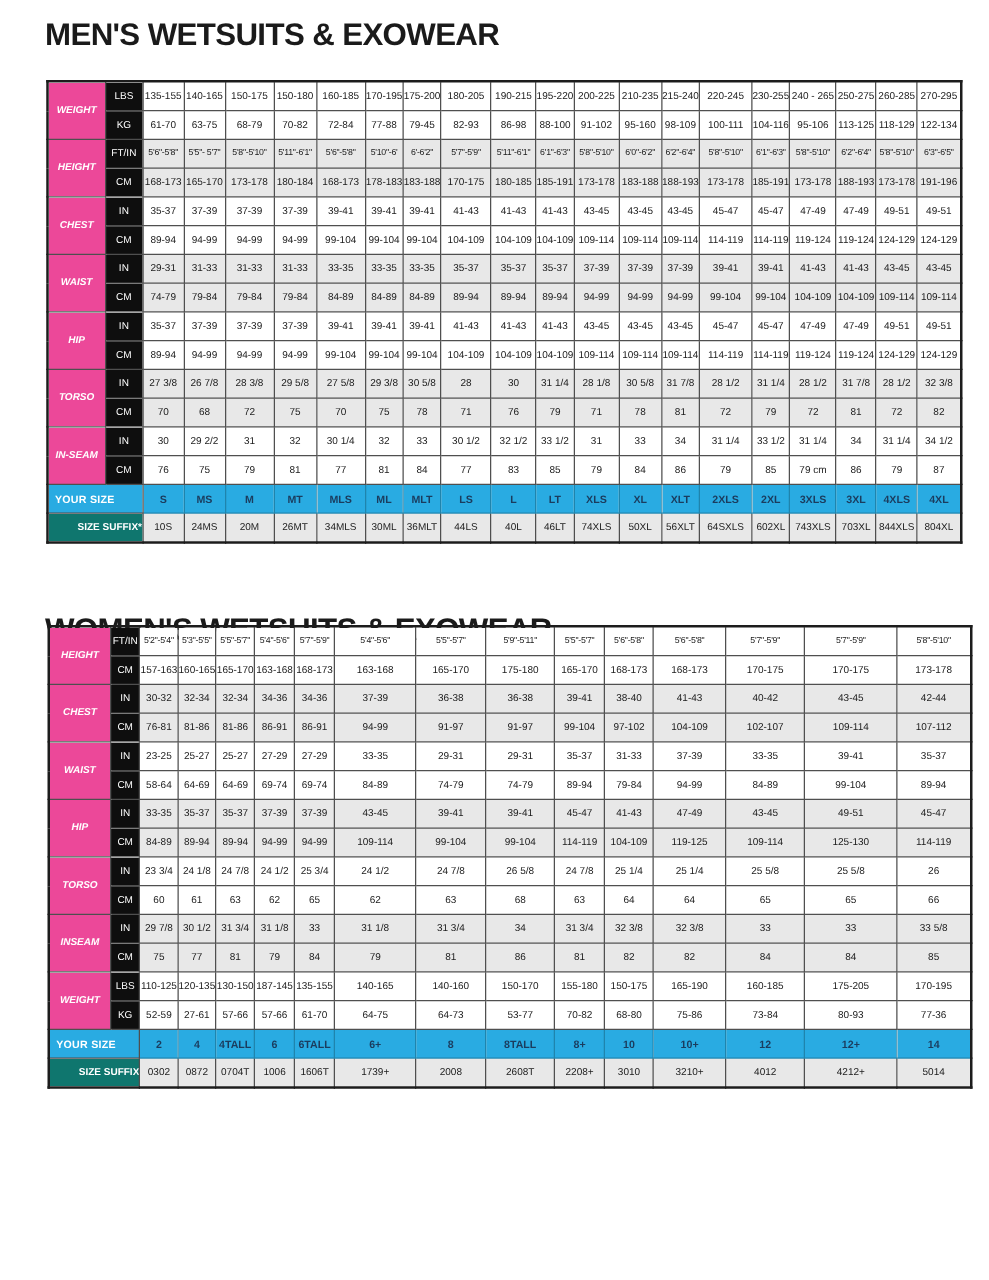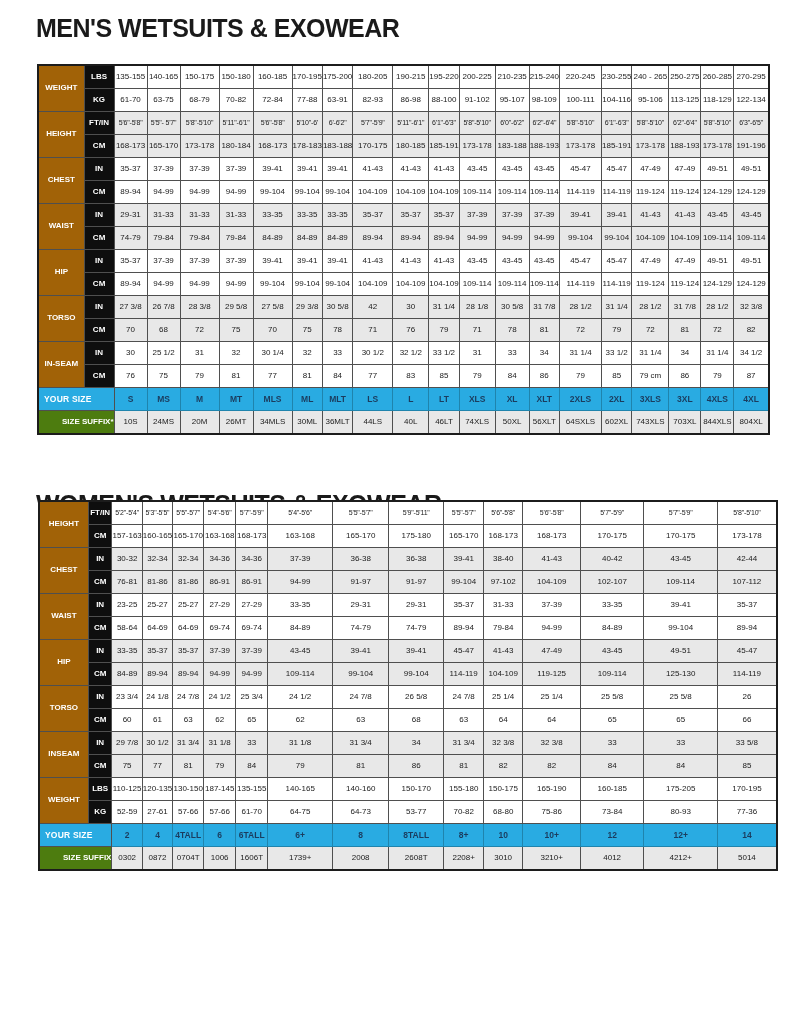--- a/index.html
+++ b/index.html
@@ -20,35 +20,35 @@
     border:1px solid #4f4f4f;
     height:22px;padding:0;margin:0;
     text-align:center;vertical-align:middle;
     font-size:8px;line-height:1.05;
     white-space:nowrap;overflow:hidden;
   }
   td.data{background:#ffffff;color:#1a1a1a;}
   tr.shade td.data{background:#e8e8e8;}
   td.data.ftin{font-size:7px;letter-spacing:-0.2px;}
   th.glabel{
-    background:#a16207;color:#ffffff;font-weight:bold;font-size:8px;
+    background:#ec4899;color:#ffffff;font-weight:bold;font-size:8px;
     text-align:left;vertical-align:top;padding:5px 0 0 5px;
-    white-space:normal;overflow:hidden;
+    white-space:normal;overflow:hidden;font-style:italic;
   }
-  th.unit{background:#0e0e0e;color:#ffffff;font-weight:bold;font-size:7.5px;}
+  th.unit{background:#0e0e0e;color:#ffffff;font-weight:normal;font-size:7.5px;}
   tr.size-row th.srlabel{
     background:#29abe2;color:#ffffff;font-weight:bold;font-size:8.5px;
     text-align:left;padding-left:5px;letter-spacing:0.2px;
   }
   tr.size-row td.size-cell{
     background:#29abe2;color:#1b3c5e;font-weight:bold;font-size:8.5px;
     border-color:#1f84ad;
   }
   tr.suffix-row th.sflabel{
-    background:#4d7c0f;color:#ffffff;font-weight:bold;font-size:8px;
+    background:#0f766e;color:#ffffff;font-weight:bold;font-size:8px;
     text-align:right;padding-left:23px;
   }
   tr.suffix-row td.suffix-cell{background:#e8e8e8;color:#1a1a1a;font-size:8px;}
 </style>
 </head>
 <body>
 
 <div class="page">
   <h1 id="title-mens" class="section-title">MEN'S WETSUITS &amp; EXOWEAR</h1>
   <div id="table-mens">
@@ -101,26 +101,26 @@
             <td class="data">270-295</td>
           </tr>
           <tr>
             <th class="unit">KG</th>
             <td class="data">61-70</td>
             <td class="data">63-75</td>
             <td class="data">68-79</td>
             <td class="data">70-82</td>
             <td class="data">72-84</td>
             <td class="data">77-88</td>
-            <td class="data">63-91</td>
+            <td class="data">79-45</td>
             <td class="data">82-93</td>
             <td class="data">86-98</td>
             <td class="data">88-100</td>
             <td class="data">91-102</td>
-            <td class="data">95-107</td>
+            <td class="data">95-160</td>
             <td class="data">98-109</td>
             <td class="data">100-111</td>
             <td class="data">104-116</td>
             <td class="data">95-106</td>
             <td class="data">113-125</td>
             <td class="data">118-129</td>
             <td class="data">122-134</td>
           </tr>
           <tr class="shade">
             <th class="glabel" rowspan="2">HEIGHT</th>
@@ -305,21 +305,21 @@
           <tr class="shade">
             <th class="glabel" rowspan="2">TORSO</th>
             <th class="unit">IN</th>
             <td class="data">27 3/8</td>
             <td class="data">26 7/8</td>
             <td class="data">28 3/8</td>
             <td class="data">29 5/8</td>
             <td class="data">27 5/8</td>
             <td class="data">29 3/8</td>
             <td class="data">30 5/8</td>
-            <td class="data">42</td>
+            <td class="data">28</td>
             <td class="data">30</td>
             <td class="data">31 1/4</td>
             <td class="data">28 1/8</td>
             <td class="data">30 5/8</td>
             <td class="data">31 7/8</td>
             <td class="data">28 1/2</td>
             <td class="data">31 1/4</td>
             <td class="data">28 1/2</td>
             <td class="data">31 7/8</td>
             <td class="data">28 1/2</td>
@@ -344,21 +344,21 @@
             <td class="data">79</td>
             <td class="data">72</td>
             <td class="data">81</td>
             <td class="data">72</td>
             <td class="data">82</td>
           </tr>
           <tr>
             <th class="glabel" rowspan="2">IN-SEAM</th>
             <th class="unit">IN</th>
             <td class="data">30</td>
-            <td class="data">25 1/2</td>
+            <td class="data">29 2/2</td>
             <td class="data">31</td>
             <td class="data">32</td>
             <td class="data">30 1/4</td>
             <td class="data">32</td>
             <td class="data">33</td>
             <td class="data">30 1/2</td>
             <td class="data">32 1/2</td>
             <td class="data">33 1/2</td>
             <td class="data">31</td>
             <td class="data">33</td>

